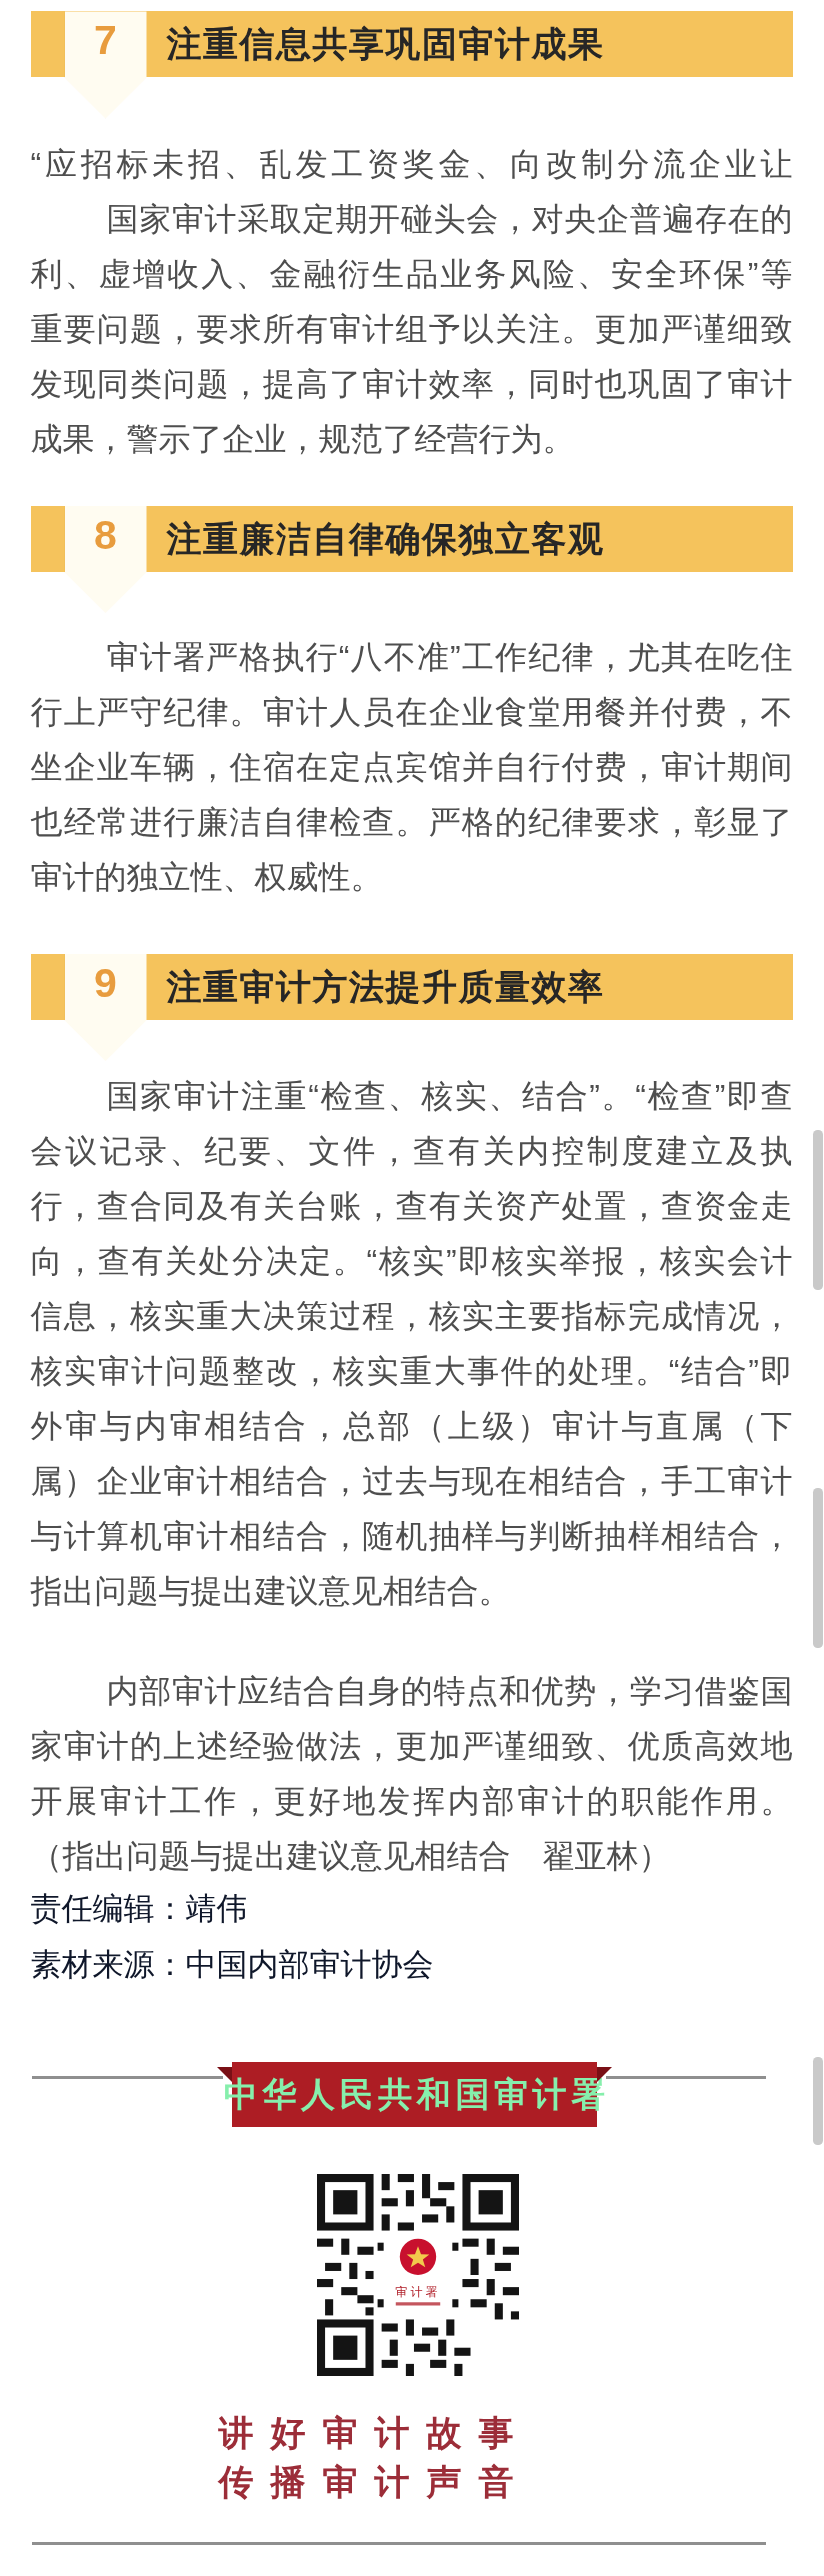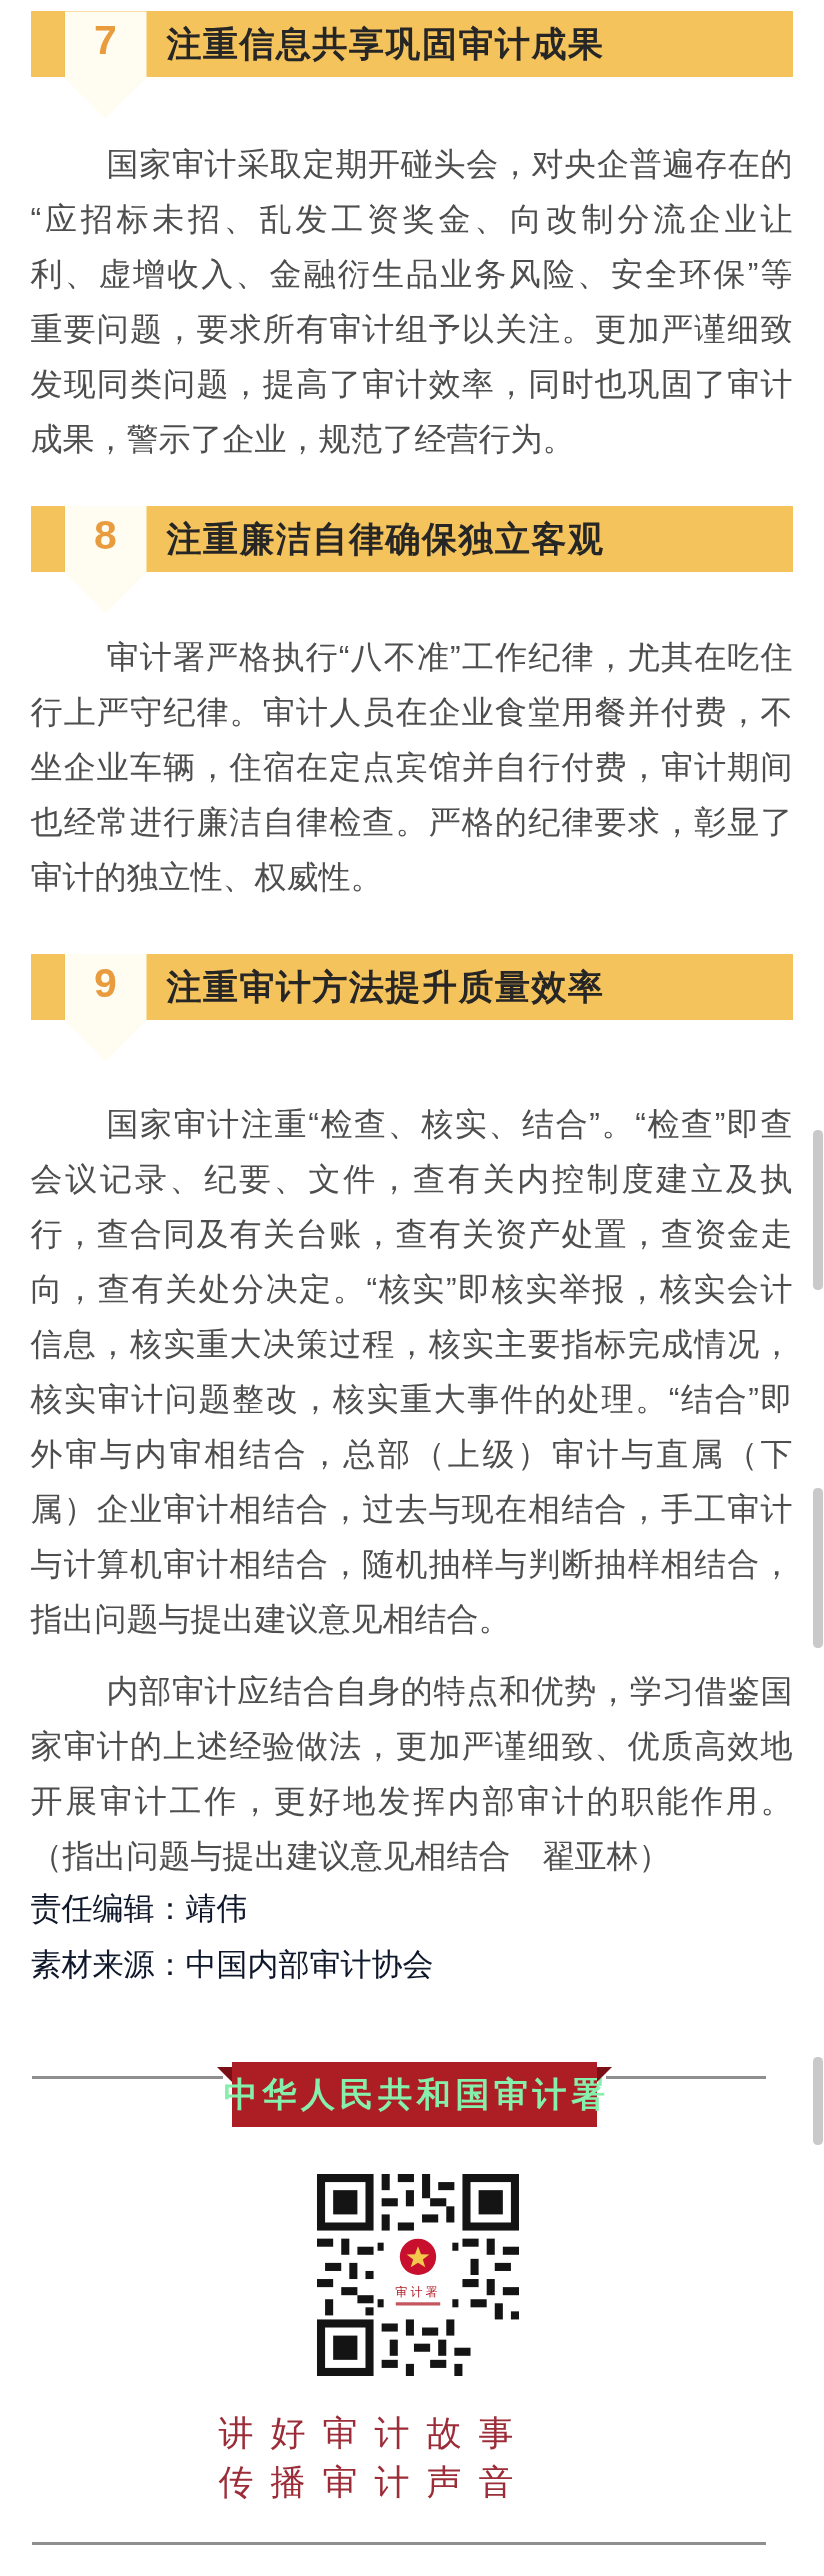--- a/index.html
+++ b/index.html
@@ -56,42 +56,42 @@
     position:absolute;right:-15.3px;top:4.6px;width:0;height:0;
     border-top:15.3px solid #7a1016;border-right:15.3px solid transparent;
   }
   .red-ribbon .rtext{
     font-size:34px;font-weight:bold;color:#86efac;letter-spacing:4.6px;
     text-indent:4.6px;white-space:nowrap;
   }
   .qr{position:absolute;left:317px;top:2174px;width:202px;height:202px;text-decoration:underline;}
   .slogan{
     position:absolute;left:0;width:732px;text-align:center;
-    font-size:35px;font-weight:normal;color:#9c2d38;
+    font-size:35px;font-weight:bold;color:#9c2d38;
     letter-spacing:17px;text-indent:17px;white-space:nowrap;
   }
   
   .thumb{
     position:absolute;right:1.5px;width:9.2px;background:#c9c9c9;border-radius:4.6px;
   }
 </style>
 </head>
 <body>
 
 <div class="page">
 
   <div class="banner" style="top:11.4px">
     <div class="num-ribbon">
       <span class="num">7</span>
     </div>
     <h2 class="sec-title">注重信息共享巩固审计成果</h2>
   </div>
   <div class="para" style="top:137px">
+    <div class="line jl">“应招标未招、乱发工资奖金、向改制分流企业让</div>
     <div class="line jl ind">国家审计采取定期开碰头会，对央企普遍存在的</div>
-    <div class="line jl">“应招标未招、乱发工资奖金、向改制分流企业让</div>
     <div class="line jl">利、虚增收入、金融衍生品业务风险、安全环保”等</div>
     <div class="line jl">重要问题，要求所有审计组予以关注。更加严谨细致</div>
     <div class="line jl">发现同类问题，提高了审计效率，同时也巩固了审计</div>
     <div class="line">成果，警示了企业，规范了经营行为。</div>
   </div>
 
   <div class="banner" style="top:506px">
     <div class="num-ribbon">
       <span class="num">8</span>
     </div>
@@ -104,21 +104,21 @@
     <div class="line jl">也经常进行廉洁自律检查。严格的纪律要求，彰显了</div>
     <div class="line">审计的独立性、权威性。</div>
   </div>
 
   <div class="banner" style="top:954px">
     <div class="num-ribbon">
       <span class="num">9</span>
     </div>
     <h2 class="sec-title">注重审计方法提升质量效率</h2>
   </div>
-  <div class="para" style="top:1097px">
+  <div class="para" style="top:1069px">
     <div class="line jl ind">国家审计注重“检查、核实、结合”。“检查”即查</div>
     <div class="line jl">会议记录、纪要、文件，查有关内控制度建立及执</div>
     <div class="line jl">行，查合同及有关台账，查有关资产处置，查资金走</div>
     <div class="line jl">向，查有关处分决定。“核实”即核实举报，核实会计</div>
     <div class="line jl">信息，核实重大决策过程，核实主要指标完成情况，</div>
     <div class="line jl">核实审计问题整改，核实重大事件的处理。“结合”即</div>
     <div class="line jl">外审与内审相结合，总部（上级）审计与直属（下</div>
     <div class="line jl">属）企业审计相结合，过去与现在相结合，手工审计</div>
     <div class="line jl">与计算机审计相结合，随机抽样与判断抽样相结合，</div>
     <div class="line">指出问题与提出建议意见相结合。</div>

